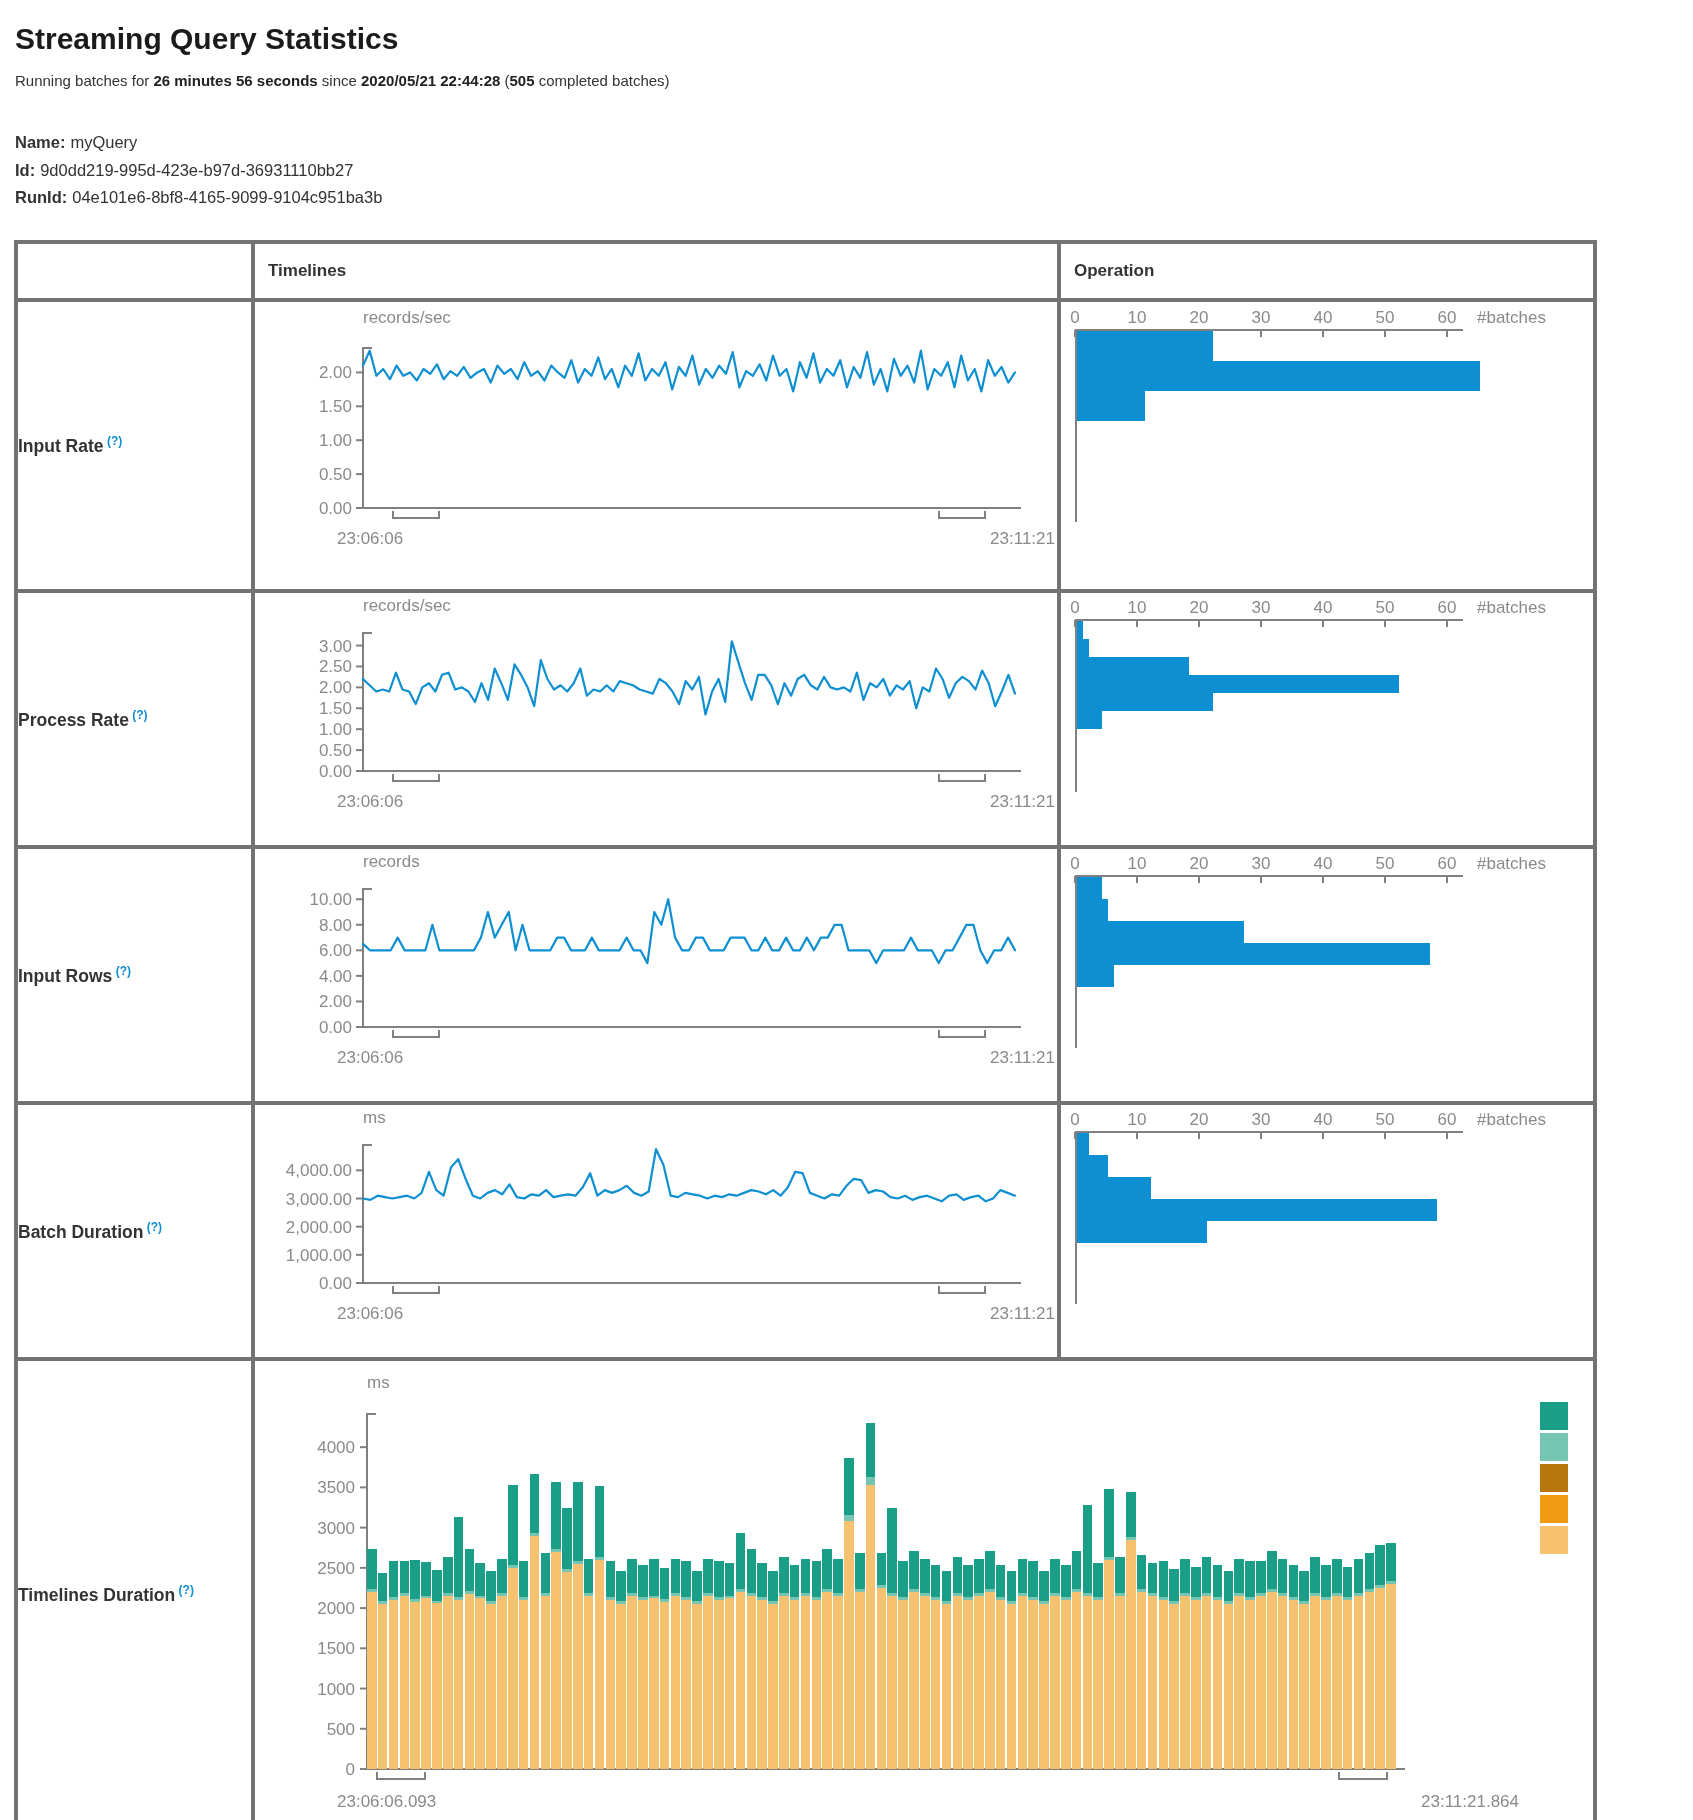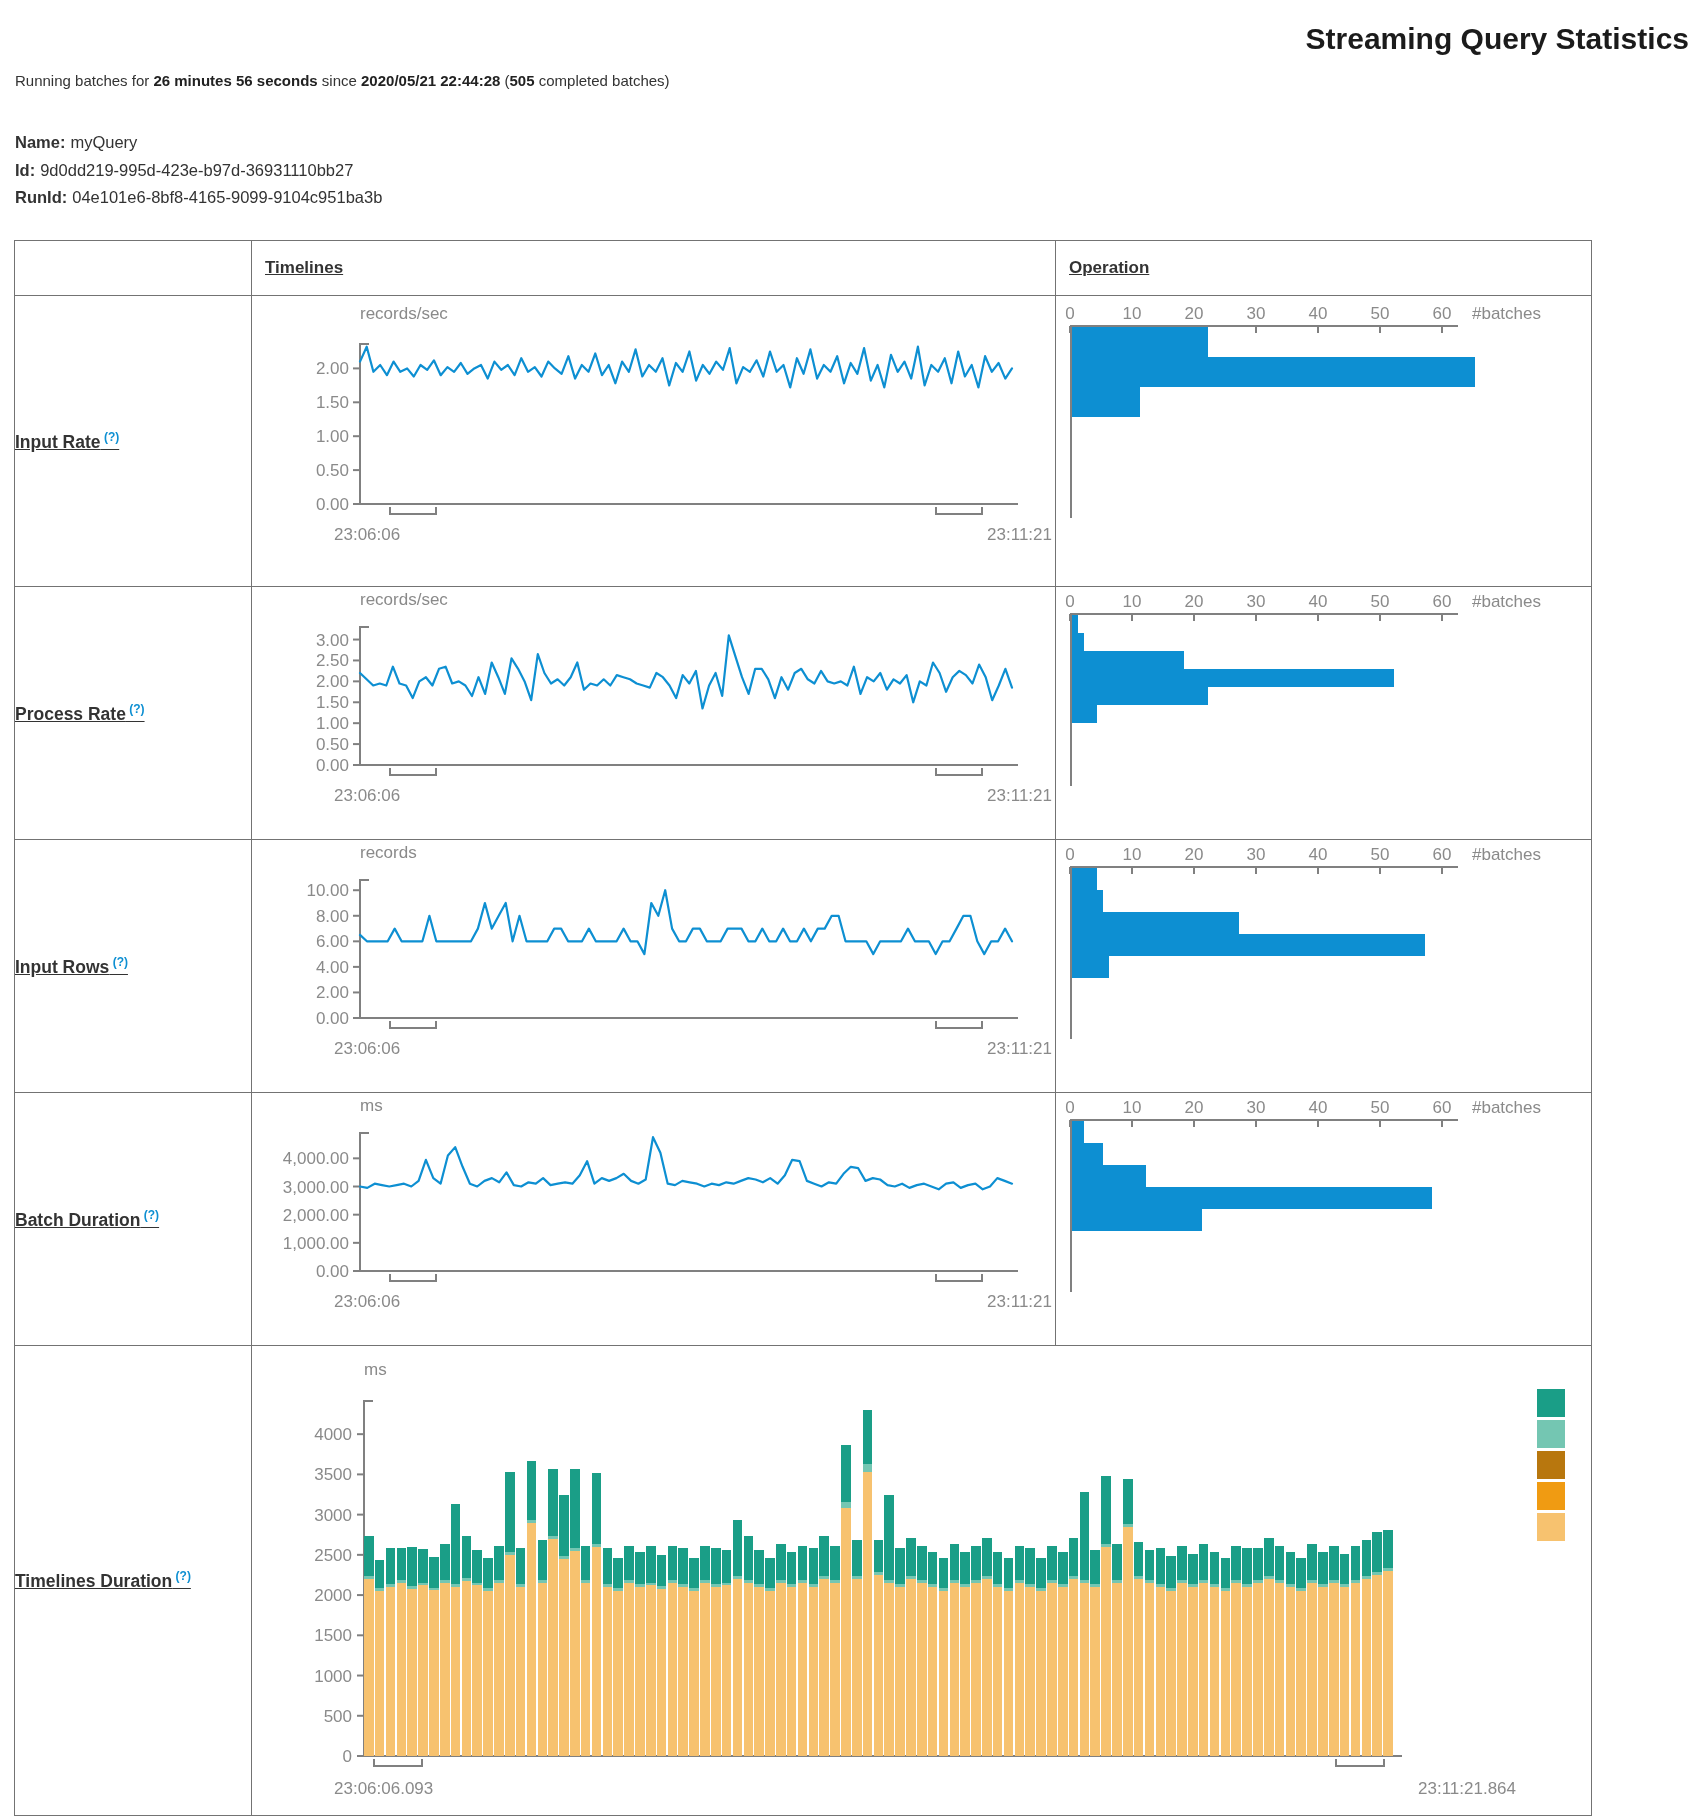--- a/index.html
+++ b/index.html
@@ -1,24 +1,24 @@
 <!DOCTYPE html>
 <html><head>
 <meta charset="utf-8">
 <style>
   html,body{margin:0;padding:0;background:#fff;color:#333;font-family:"Liberation Sans",sans-serif;}
   .page{width:1693px;}
   .header{padding:16px 0 0 15px;}
-  h1{font-size:30px;margin:6px 4px 16px 0;color:#1b1b1b;font-weight:bold;text-align:right;}
+  h1{font-size:30px;margin:6px 16px 16px 0;color:#1b1b1b;font-weight:bold;}
   .subtitle{font-size:15px;margin:0 0 40px 0;color:#333;}
   .subtitle b{color:#222;}
   .meta{font-size:16.5px;line-height:1.68;}
   .meta .lbl{font-weight:bold;margin-right:5px;text-align:right;}
   table.stats{border-collapse:collapse;margin:28px 0 28px 14px;table-layout:fixed;}
-  table.stats td, table.stats th{border:1px solid #737373;padding:0;text-decoration:underline;}
+  table.stats td, table.stats th{border:4px solid #737373;padding:0;}
   table.stats th{font-size:17px;text-align:left;padding:17px 8px 17px 13px;color:#333;height:20px;}
   thead tr{height:54px;}
   tbody tr:nth-child(1){height:291px;}
   tbody tr:nth-child(2),tbody tr:nth-child(3),tbody tr:nth-child(4){height:252px;}
   tbody tr:nth-child(5){height:470px;}
   td.label-cell{padding-left:13px;font-size:17.5px;font-weight:bold;color:#333;vertical-align:middle;}
   sup.help{font-size:12px;font-weight:bold;}
   td.chart-cell{vertical-align:middle;padding:0;}
   svg{display:block;margin:0 auto 0 0;}
   svg text{font-family:"Liberation Sans",sans-serif;}

